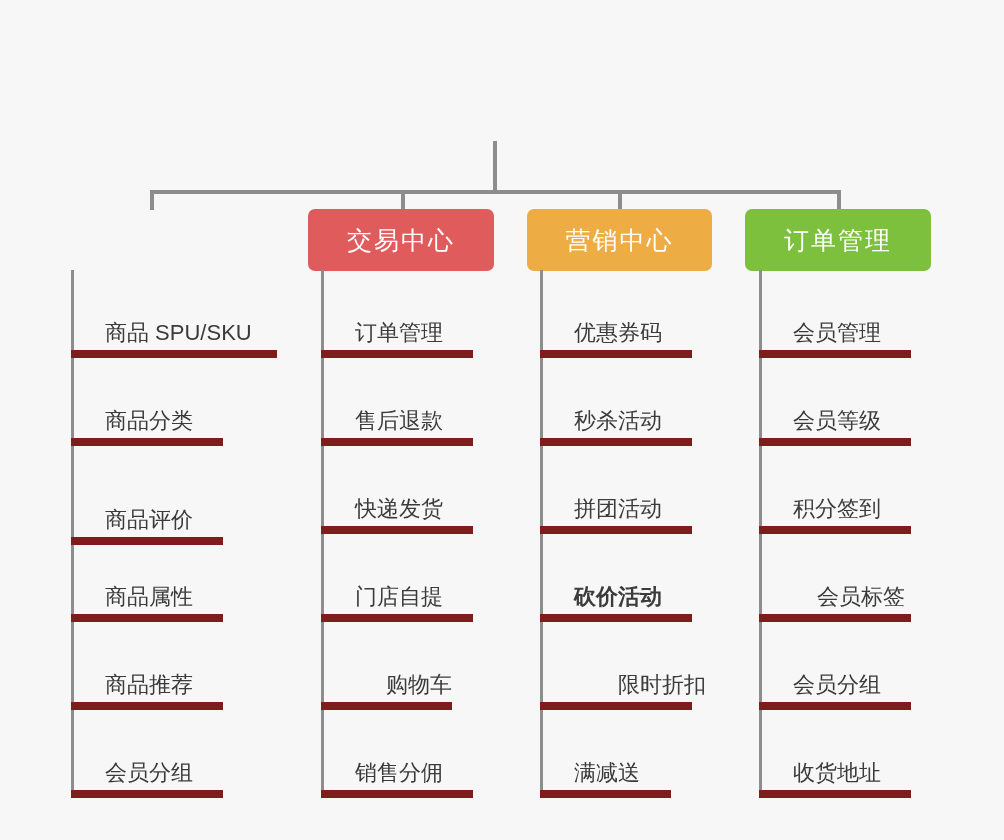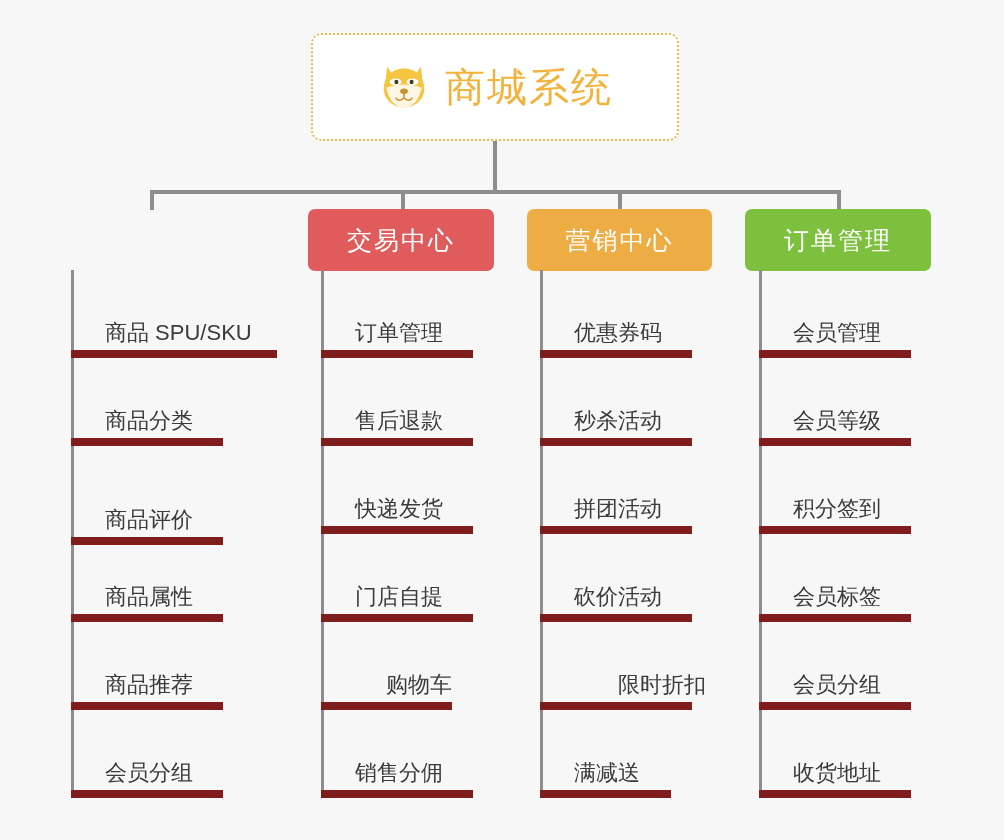--- a/index.html
+++ b/index.html
@@ -100,37 +100,20 @@
     padding-bottom: 4px;
     white-space: nowrap;
     line-height: 1.2;
   }
 </style>
 </head>
 <body>
 
 <div id="canvas">
 
-  <div class="root-node">
-    <svg class="root-emoji" viewBox="0 0 64 64">
-      <path d="M12 8 L10 26 L22 22 Z" fill="#f5c542"></path>
-      <path d="M52 8 L54 26 L42 22 Z" fill="#f5c542"></path>
-      <path d="M32 10 C47 10 56 21 56 34 C56 47 45 56 32 56 C19 56 8 47 8 34 C8 21 17 10 32 10 Z" fill="#f5c542"></path>
-      <path d="M11 33 C15 50 22 56 32 56 C42 56 49 50 53 33 C46 30 38 29 32 29 C26 29 18 30 11 33 Z" fill="#fdf6e3"></path>
-      <ellipse cx="22" cy="26" rx="7" ry="4" fill="#ffffff"></ellipse>
-      <ellipse cx="42" cy="26" rx="7" ry="4" fill="#ffffff"></ellipse>
-      <ellipse cx="23" cy="26" rx="2.4" ry="2.6" fill="#4a3521"></ellipse>
-      <ellipse cx="41" cy="26" rx="2.4" ry="2.6" fill="#4a3521"></ellipse>
-      <ellipse cx="32" cy="37" rx="4.6" ry="3.2" fill="#c8922e"></ellipse>
-      <path d="M32 40 L32 45" stroke="#c8922e" stroke-width="1.8" fill="none" stroke-linecap="round"></path>
-      <path d="M32 45 C28 49 24 48 22.5 45" stroke="#c8922e" stroke-width="1.8" fill="none" stroke-linecap="round"></path>
-      <path d="M32 45 C36 49 40 48 41.5 45" stroke="#c8922e" stroke-width="1.8" fill="none" stroke-linecap="round"></path>
-    </svg>
-    <span class="root-title">商城系统</span>
-  </div>
 
   <div class="conn conn-v" style="left:493px; top:141px; width:4px; height:51px;"></div>
 
   <div class="conn conn-h" style="left:150px; top:190px; width:691px; height:4px;"></div>
 
   <div class="conn conn-v" style="left:150px; top:190px; height:20px;"></div>
   <div class="conn conn-v" style="left:401px; top:190px; height:20px;"></div>
   <div class="conn conn-v" style="left:618px; top:190px; height:20px;"></div>
   <div class="conn conn-v" style="left:837px; top:190px; height:20px;"></div>
 
@@ -197,21 +180,21 @@
     <div class="leaf-spine" style="height:528px;"></div>
     <div class="leaf-item" style="top:0px;   width:152px;">
         <span class="leaf-label">优惠券码</span>
       </div>
     <div class="leaf-item" style="top:88px;  width:152px;">
         <span class="leaf-label">秒杀活动</span>
       </div>
     <div class="leaf-item" style="top:176px; width:152px;">
         <span class="leaf-label">拼团活动</span>
       </div>
-    <div class="leaf-item" style="top:264px; width:152px;">
+    <div class="leaf-item" style="top:264px; width:152px;font-weight:bold;">
         <span class="leaf-label">砍价活动</span>
       </div>
     <div class="leaf-item" style="top:352px; width:152px;padding-left:44px;">
         <span class="leaf-label">限时折扣</span>
       </div>
     <div class="leaf-item" style="top:440px; width:131px;">
         <span class="leaf-label">满减送</span>
       </div>
   </div>
 
@@ -219,21 +202,21 @@
     <div class="leaf-spine" style="height:528px;"></div>
     <div class="leaf-item" style="top:0px;   width:152px;">
         <span class="leaf-label">会员管理</span>
       </div>
     <div class="leaf-item" style="top:88px;  width:152px;">
         <span class="leaf-label">会员等级</span>
       </div>
     <div class="leaf-item" style="top:176px; width:152px;">
         <span class="leaf-label">积分签到</span>
       </div>
-    <div class="leaf-item" style="top:264px; width:152px;">
+    <div class="leaf-item" style="top:264px; width:152px;padding-left:24px;">
         <span class="leaf-label">会员标签</span>
       </div>
     <div class="leaf-item" style="top:352px; width:152px;">
         <span class="leaf-label">会员分组</span>
       </div>
     <div class="leaf-item" style="top:440px; width:152px;">
         <span class="leaf-label">收货地址</span>
       </div>
   </div>
 

